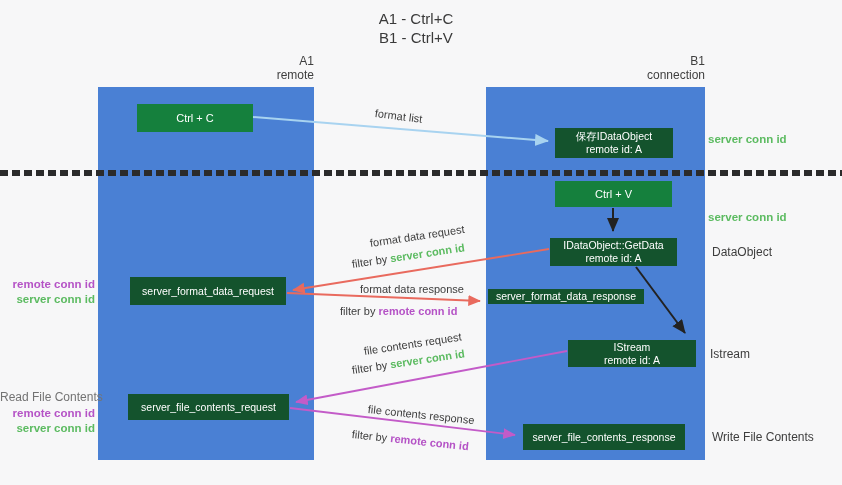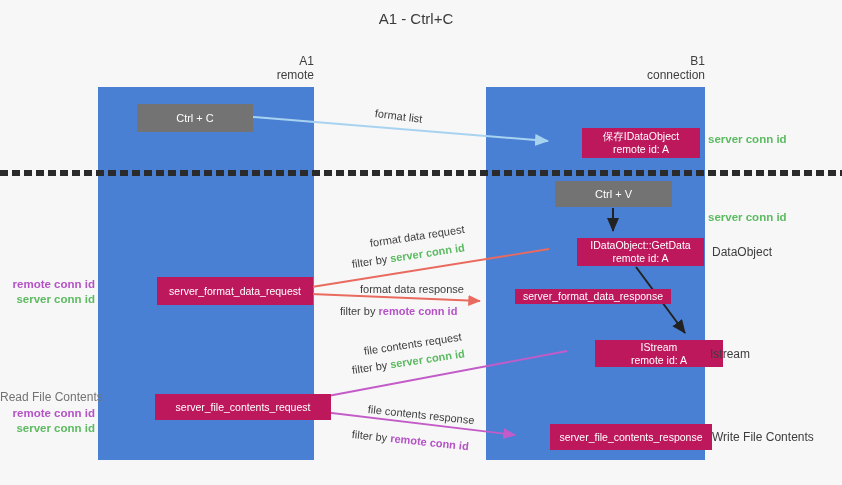--- a/index.html
+++ b/index.html
@@ -9,41 +9,42 @@
   }
   .title{position:absolute;left:0;top:9px;width:820px;text-align:center;
     font-size:15px;line-height:19px;color:#3a3a3a;margin-left:6px;}
   .col-header{position:absolute;top:54px;text-align:right;font-size:12px;line-height:14px;color:#3f3f3f;}
   .column{position:absolute;top:87px;height:373px;background:#4a80d4;}
   .divider{position:absolute;left:0;top:170px;width:842px;height:6px;
     background:repeating-linear-gradient(90deg,#2b2b2b 0 8px,transparent 8px 12px);}
   .arrows{position:absolute;left:0;top:0;pointer-events:none;}
   .node{position:absolute;display:flex;flex-direction:column;align-items:center;justify-content:center;
     color:#fff;font-size:10.5px;line-height:13px;text-align:center;white-space:nowrap;}
-  .green-box{background:#737373;}
-  .orange-box{background:#be185d;margin-left:27px;}
+  .green-box{background:#15803d;}
+  .orange-box{background:#14532d;}
   .albl{position:absolute;font-size:11px;color:#3d3d3d;white-space:nowrap;transform-origin:left center;}
   .rot-n8{transform:rotate(-8.5deg);}
   .rot-p6{transform:rotate(6deg);}
   .rot-p7{transform:rotate(7deg);}
   .green{color:#5cbb61;font-weight:bold;}
   .purple{color:#b553c6;font-weight:bold;}
   .side-right{position:absolute;font-size:11.5px;white-space:nowrap;}
   .side-dark{position:absolute;font-size:12px;color:#3d3d3d;white-space:nowrap;}
   .left-group{position:absolute;left:0;width:95px;text-align:right;
     font-size:11.5px;line-height:15px;font-weight:bold;white-space:nowrap;}
   .left-dark{position:absolute;left:0;width:95px;text-align:right;font-size:12px;color:#737373;white-space:nowrap;}
 </style>
 </head>
 <body>
 
 <div class="canvas">
 
   <div class="title">
     <div>A1 - Ctrl+C</div>
+    <div>B1 - Ctrl+V</div>
   </div>
 
   <div class="col-header" style="left:98px;width:216px">
     <div>A1</div>
     <div>remote</div>
   </div>
   <div class="col-header" style="left:486px;width:219px">
     <div>B1</div>
     <div>connection</div>
   </div>
@@ -76,21 +77,21 @@
     <line x1="567" y1="351" x2="296" y2="402" stroke="#c35bc8" stroke-width="1.8" marker-end="url(#mPurple)"></line>
     <line x1="290" y1="408" x2="515" y2="435" stroke="#c35bc8" stroke-width="1.8" marker-end="url(#mPurple)"></line>
   </svg>
 
   <div class="node green-box" style="left:137px;top:104px;width:116px;height:28px;font-size:11px">
     <div>Ctrl + C</div>
   </div>
   <div class="node orange-box" style="left:130px;top:277px;width:156px;height:28px">
     <div>server_format_data_request</div>
   </div>
-  <div class="node orange-box" style="left:128px;top:394px;width:176px;height:26px">
+  <div class="node orange-box" style="left:128px;top:394px;width:161px;height:26px">
     <div>server_file_contents_request</div>
   </div>
 
   <div class="node orange-box" style="left:555px;top:128px;width:118px;height:30px">
     <div>保存IDataObject</div>
     <div>remote id: A</div>
   </div>
   <div class="node green-box" style="left:555px;top:181px;width:117px;height:26px;font-size:11px">
     <div>Ctrl + V</div>
   </div>

